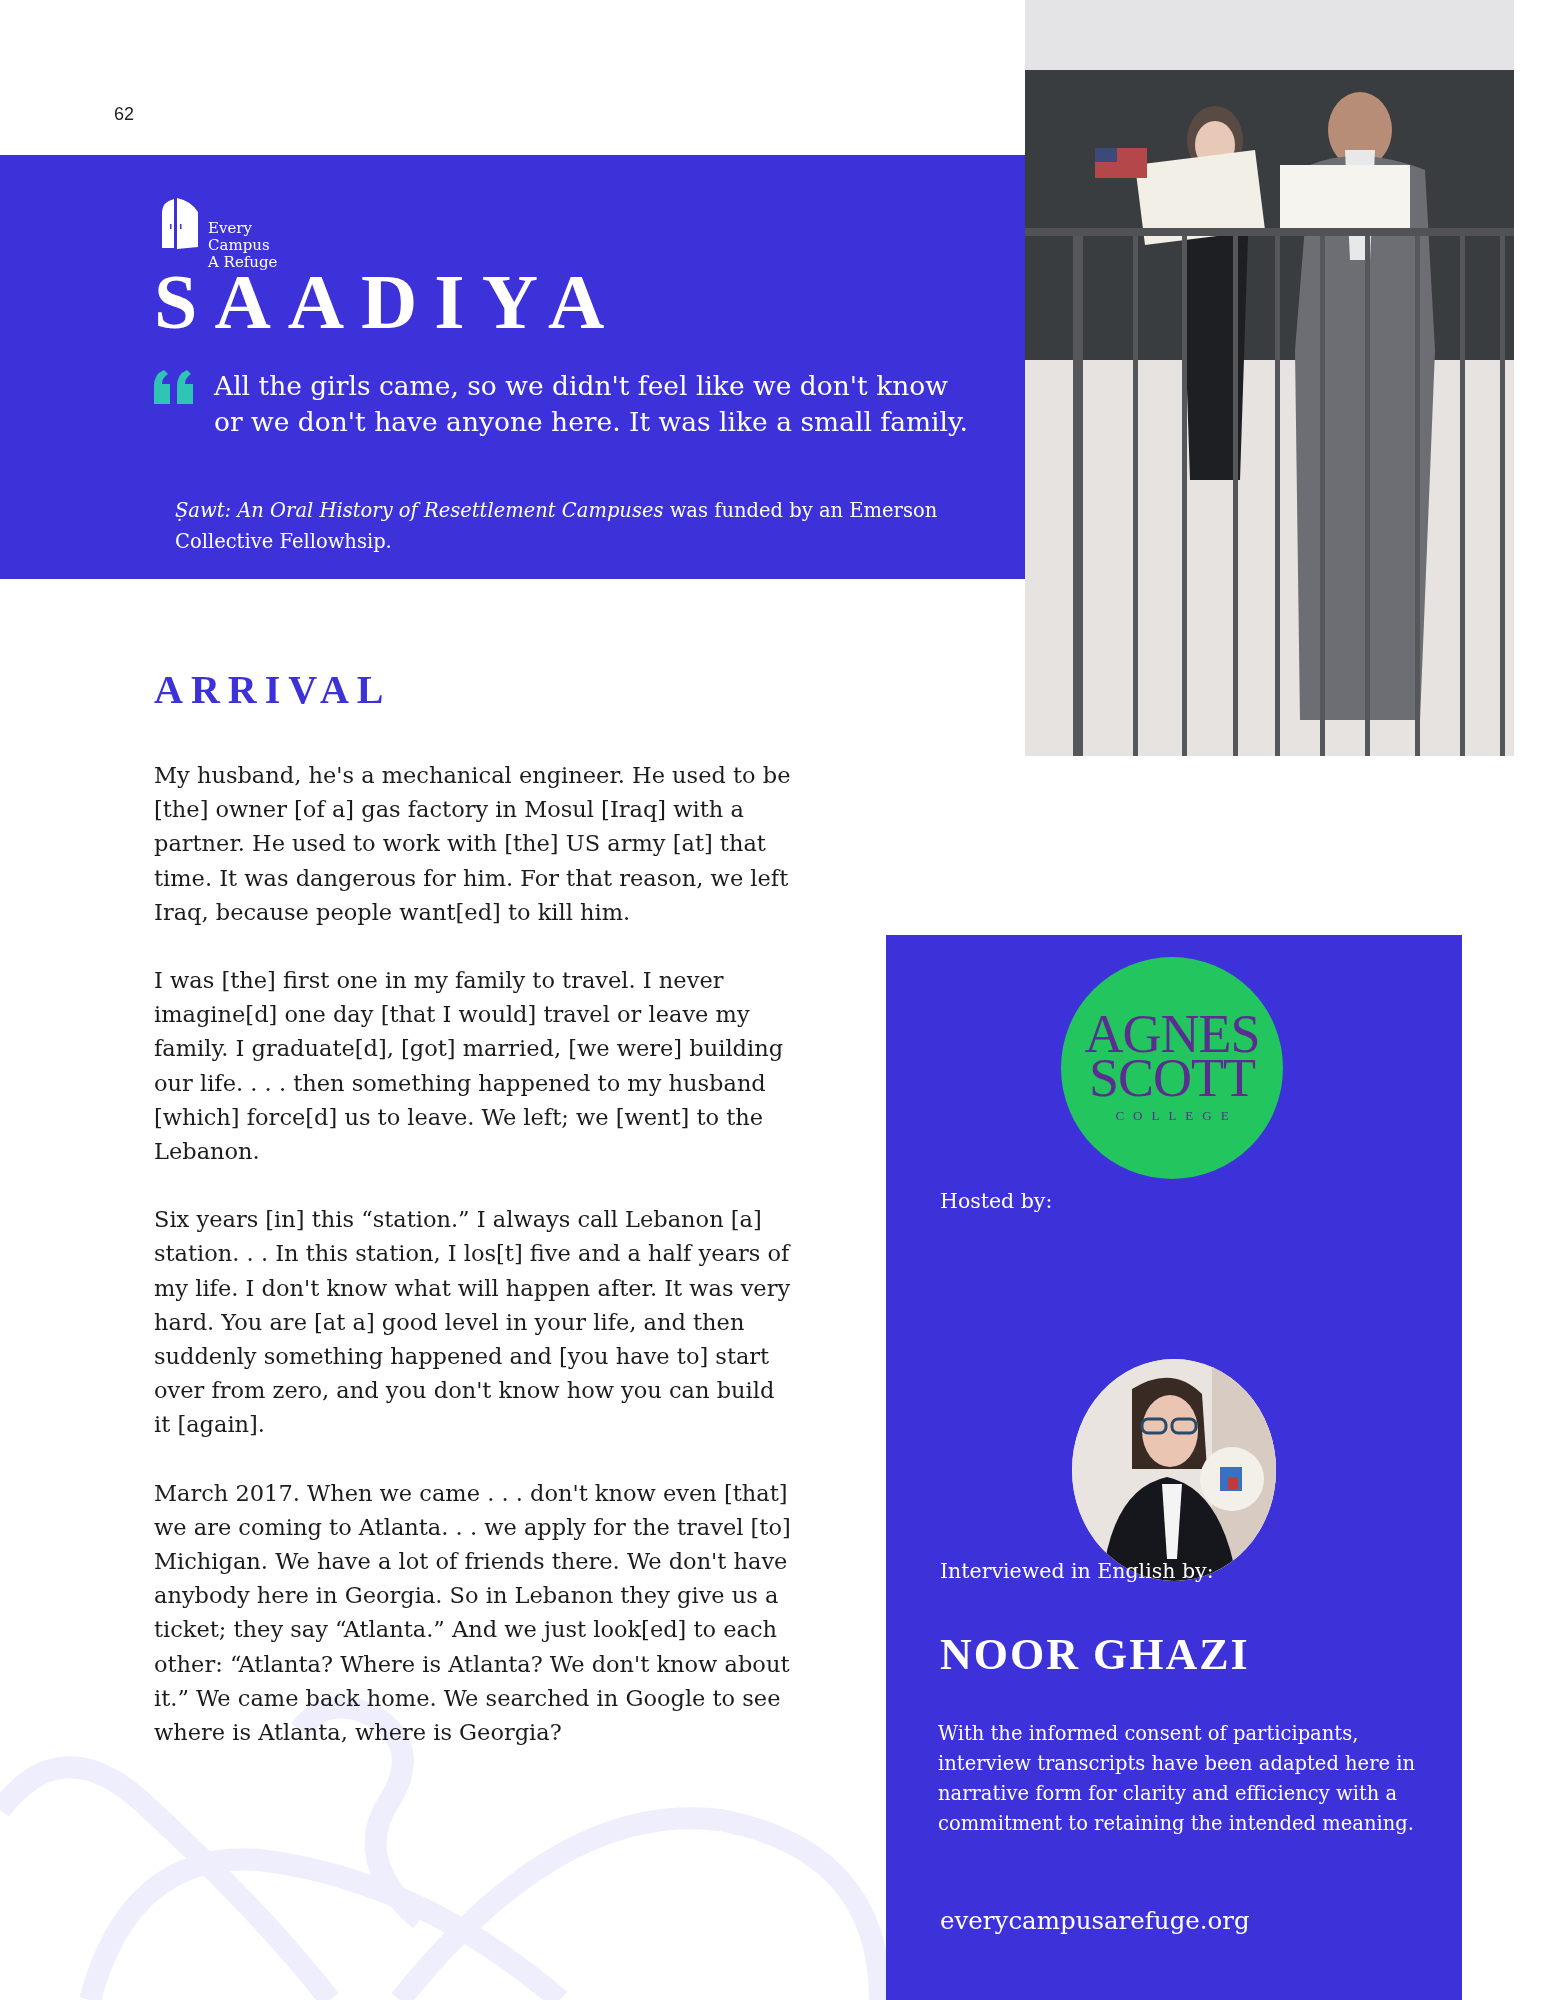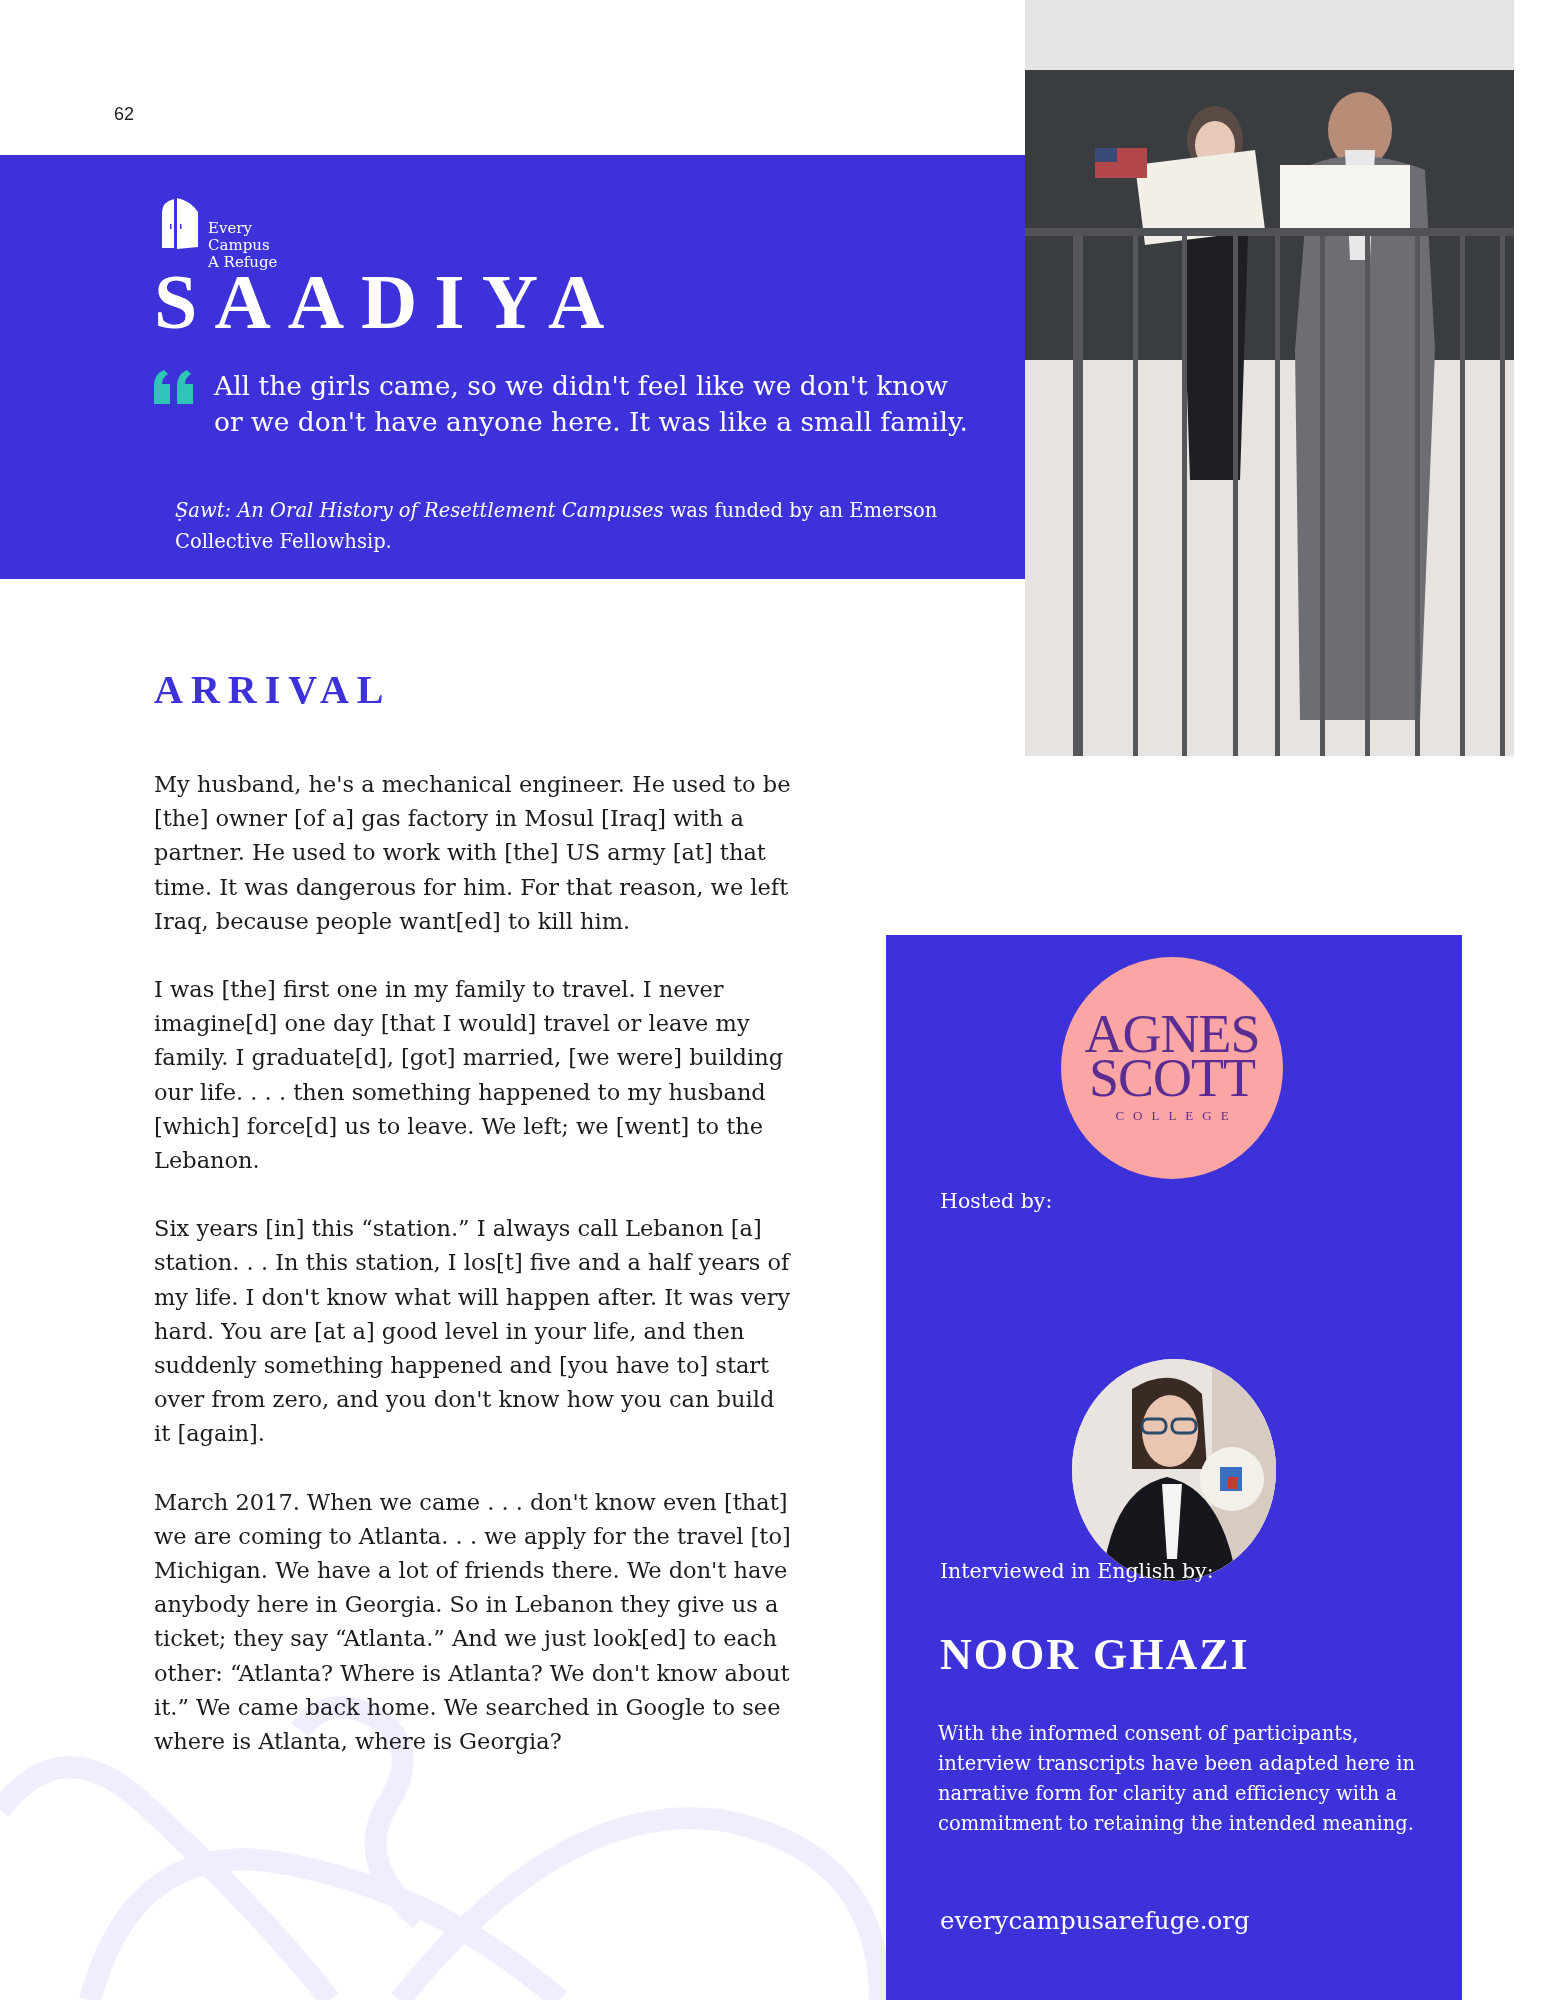--- a/index.html
+++ b/index.html
@@ -21,28 +21,28 @@
     .quote-text { position: absolute; left: 214px; top: 368px; width: 760px; color: #fff; font-family: "DejaVu Serif", serif; font-size: 26.5px; line-height: 36px; font-weight: 300; }
 
     .credit { position: absolute; left: 175px; top: 495px; width: 840px; color: #fff; font-family: "DejaVu Serif", serif; font-size: 19.5px; line-height: 31px; }
     .credit em { font-style: italic; }
 
     .hero-photo { position: absolute; left: 1025px; top: 0; width: 489px; height: 756px; overflow: hidden; background: #c9c9cb; }
     .hero-photo svg { width: 100%; height: 100%; display: block; }
 
     .section-heading { position: absolute; left: 154px; top: 666px; color: #3d31da; font-family: "Liberation Serif", serif; font-weight: 700; font-size: 40px; letter-spacing: 8px; }
 
-    .body-col { position: absolute; left: 154px; top: 758px; width: 640px; font-family: "DejaVu Serif", serif; font-size: 22.5px; line-height: 34.2px; color: #1c1c1c; margin-top: 9px; }
+    .body-col { position: absolute; left: 154px; top: 758px; width: 640px; font-family: "DejaVu Serif", serif; font-size: 22.5px; line-height: 34.2px; color: #1c1c1c; }
     .body-col p { margin-bottom: 34px; }
 
     .bg-swirl { position: absolute; left: 0; top: 1690px; width: 900px; height: 310px; pointer-events: none; }
 
     .side-card { position: absolute; left: 886px; top: 935px; width: 576px; height: 1065px; background: #3d31da; color: #fff; }
 
-    .school-logo { position: absolute; left: 175px; top: 22px; width: 222px; height: 222px; border-radius: 50%; background: #fca5a5; display: flex; flex-direction: column; align-items: center; justify-content: center; }
+    .school-logo { position: absolute; left: 175px; top: 22px; width: 222px; height: 222px; border-radius: 50%; background: #22c55e; display: flex; flex-direction: column; align-items: center; justify-content: center; }
     .school-logo .l1, .school-logo .l2 { font-family: "Liberation Serif", serif; color: #5b2d91; font-size: 54px; line-height: 44px; letter-spacing: -1px; }
     .school-logo .l3 { font-family: "Liberation Serif", serif; color: #5b2d91; font-size: 13px; letter-spacing: 9px; margin-top: 8px; padding-left: 9px; }
 
     .hosted-label { position: absolute; left: 54px; top: 254px; font-size: 20.5px; font-family: "DejaVu Serif", serif; }
     .hosted-name { position: absolute; left: 54px; top: 286px; width: 420px; font-family: "Liberation Serif", serif; font-weight: 700; font-size: 44px; line-height: 46px; letter-spacing: 2px; }
 
     .interviewer-photo { position: absolute; left: 186px; top: 424px; width: 204px; height: 222px; border-radius: 50%; overflow: hidden; background: #ddd; }
     .interviewer-photo svg { width: 100%; height: 100%; display: block; }
 
     .interviewed-label { position: absolute; left: 54px; top: 624px; font-size: 20.5px; font-family: "DejaVu Serif", serif; }

